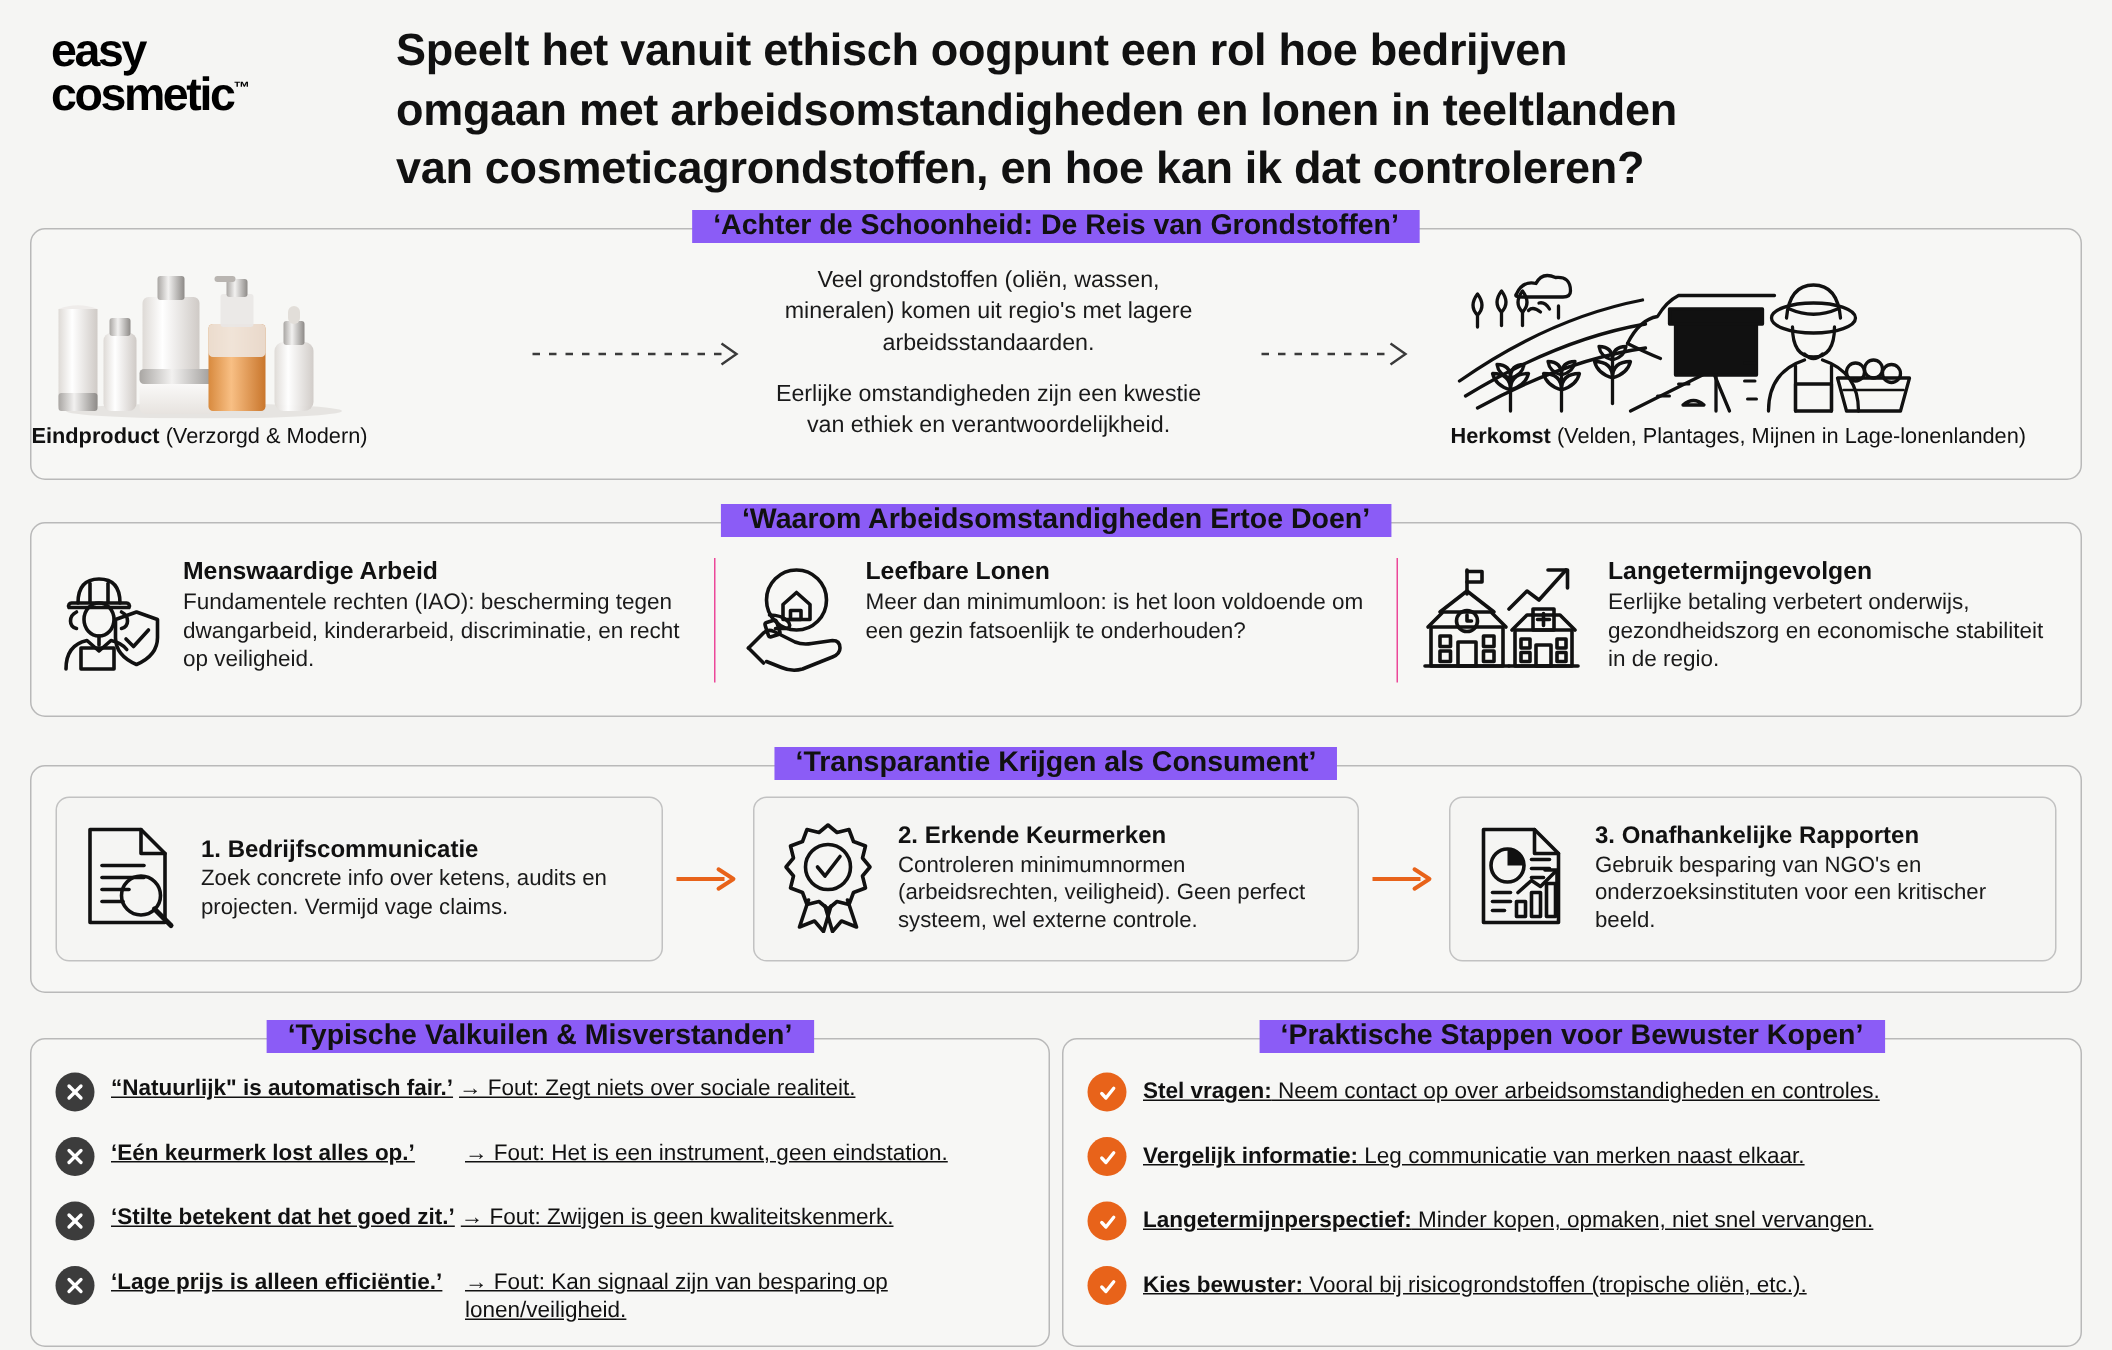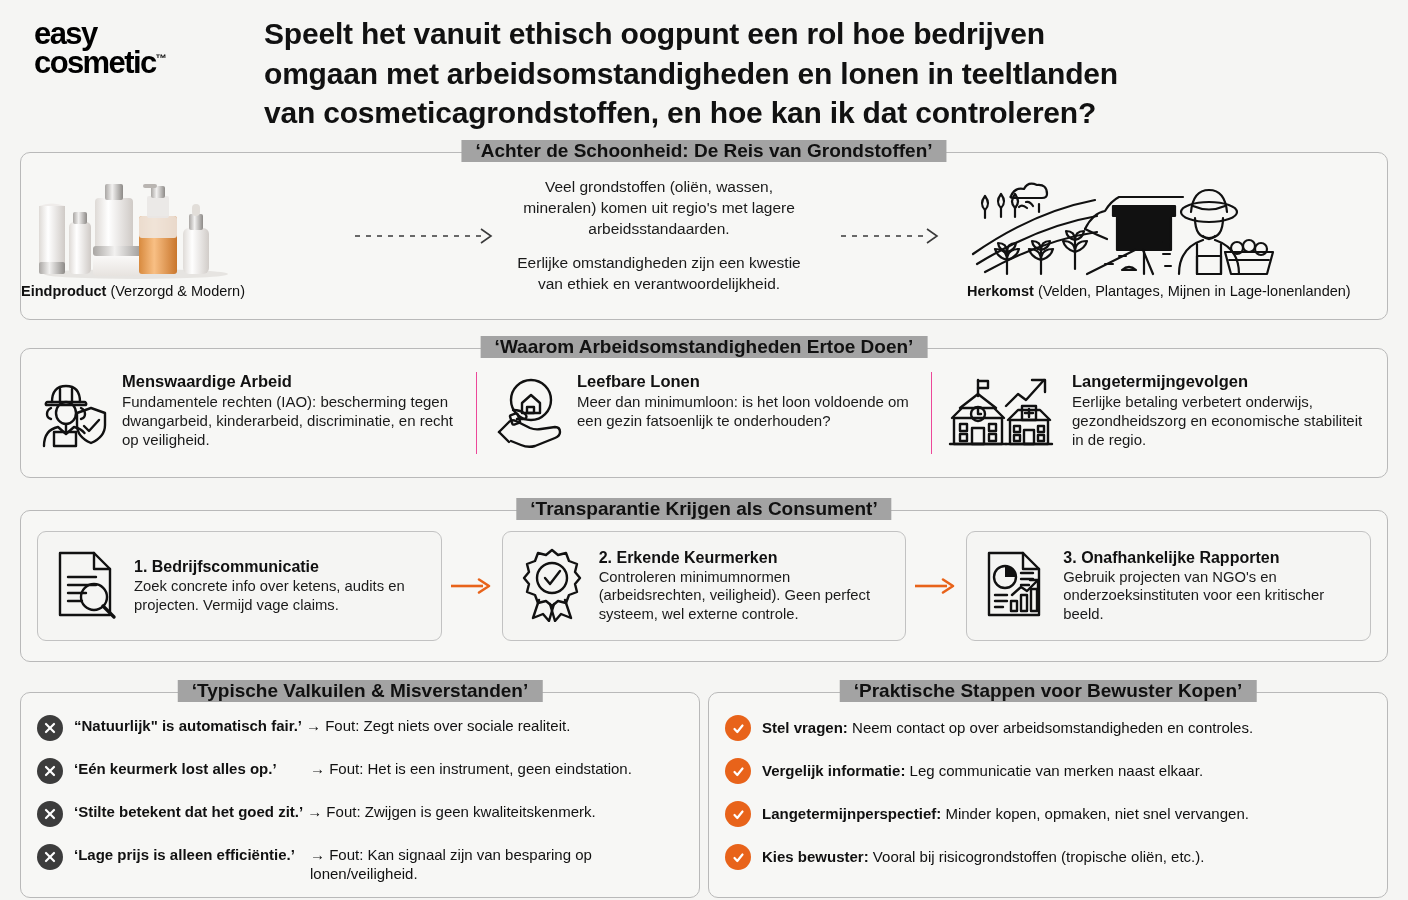--- a/index.html
+++ b/index.html
@@ -25,21 +25,21 @@
   .panel {
     position: relative;
     border: 1px solid #b9b9b9;
     border-radius: 10px;
     background: #f7f7f5;
     margin: 0 20px;
   }
   .panel-title {
     position: absolute;
     top: -13px; left: 50%; transform: translateX(-50%);
-    background: #a3a3a3;
+    background: #8b5cf6;
     padding: 0 14px;
     font-size: 19px;
     font-weight: bold;
     white-space: nowrap;
     color: #111;
   }
 
   
   .s1 { height: 168px; margin-top: 12px; display: flex; align-items: center; }
   .s1-col { display: flex; flex-direction: column; align-items: flex-start; }
@@ -69,21 +69,21 @@
     background: #f5f5f3;
     height: 110px;
     display: flex; align-items: center; gap: 12px;
     padding: 0 14px;
   }
   .card-h { font-size: 16px; font-weight: bold; margin-bottom: 1px; }
   .card-p { font-size: 14.8px; line-height: 1.26; color: #1a1a1a; }
   .arrow-gap { flex: 0 0 60px; display: flex; align-items: center; justify-content: center; }
 
   
-  .bottom { display: flex; gap: 8px; margin: 30px 20px 0 20px; }
+  .bottom { display: flex; gap: 8px; margin: 30px 20px 0 20px; text-decoration: underline; }
   .bpanel { flex: 1; position: relative; border: 1px solid #b9b9b9; border-radius: 10px; background: #f7f7f5; padding: 22px 16px 14px 16px; }
   .brow { display: flex; align-items: center; gap: 11px; margin-bottom: 17px; }
   .brow:last-child { margin-bottom: 2px; }
   .btext { font-size: 15px; line-height: 1.24; padding-top: 1px; }
   .btext b { font-weight: bold; }
   .badge { flex: 0 0 26px; width: 26px; height: 26px; border-radius: 50%; display: flex; align-items: center; justify-content: center; }
   .badge svg { display: block; }
 
   .pitfall-grid { display: grid; grid-template-columns: 26px 1fr; column-gap: 11px; row-gap: 17px; align-items: start; }
   .pf-row-text { display: flex; gap: 4px; font-size: 15px; line-height: 1.24; padding-top: 2px; }
@@ -406,21 +406,21 @@
           <line x1="14" y1="60" x2="22" y2="60"></line>
           <rect x="30" y="54" width="6" height="10"></rect>
           <rect x="40" y="48" width="6" height="16"></rect>
           <rect x="50" y="42" width="6" height="22"></rect>
           <polyline points="31,48 40,40 46,44 56,34"></polyline>
           <polyline points="49,33 57,33 57,41"></polyline>
         </svg>
       </div>
       <div>
         <div class="card-h">3. Onafhankelijke Rapporten</div>
-        <div class="card-p">Gebruik projecten van NGO's en onderzoeksinstituten voor een kritischer beeld.</div>
+        <div class="card-p">Gebruik besparing van NGO's en onderzoeksinstituten voor een kritischer beeld.</div>
       </div>
     </div>
   </div>
 
   <div class="bottom">
 
     <div class="bpanel">
       <div class="panel-title">‘Typische Valkuilen &amp; Misverstanden’</div>
       <div class="pitfall-grid">
 

